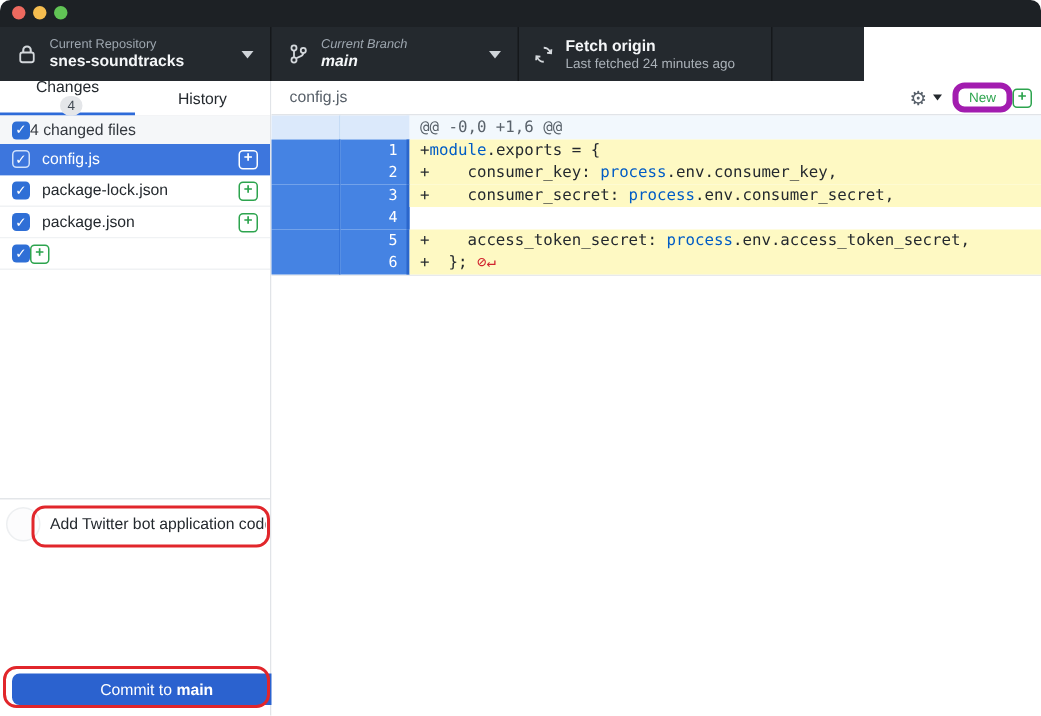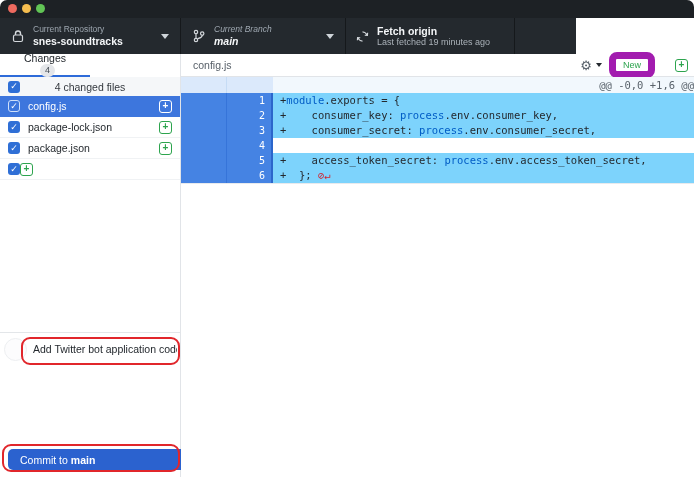--- a/index.html
+++ b/index.html
@@ -32,21 +32,21 @@
   .sidebar{position:absolute;left:0;top:54px;width:181px;height:423px;background:#fff;
     border-right:1px solid #e1e4e8;box-sizing:border-box;}
   .tabbar{position:absolute;left:0;top:0;width:180px;height:23px;border-bottom:1px solid #e1e4e8;display:flex;}
   .tab{width:90px;height:23px;display:flex;align-items:center;justify-content:center;
     font-size:10.5px;color:#24292e;box-sizing:border-box;cursor:pointer;}
   .tab.active{border-bottom:2.5px solid #2e6bd9;font-weight:normal;flex-direction:column;}
   .badge{margin-left:5px;background:#e4e6e9;color:#424a53;border-radius:8px;
     font-size:9px;padding:1px 5px;line-height:11px;}
   .select-all{position:absolute;left:0;top:23px;width:180px;height:19px;background:#f5f7f9;
     border-bottom:1px solid #e7eaed;display:flex;align-items:center;font-size:10.5px;color:#34393f;}
-  .select-all .label{flex:1;text-align:center;padding-right:20px;}
+  .select-all .label{flex:1;text-align:left;padding-right:20px;}
   .checkbox{display:inline-flex;width:12px;height:12px;background:#2f6fd6;border-radius:3px;
     margin-left:8px;align-items:center;justify-content:center;flex:none;cursor:pointer;}
   .checkbox .check{color:#fff;font-size:9px;line-height:9px;}
   #file-list{position:absolute;left:0;top:42px;width:180px;}
   .file-row{height:21px;display:flex;align-items:center;border-bottom:1px solid #f0f2f4;
     box-sizing:border-box;cursor:pointer;background:#fff;}
   .file-row .file-name{flex:1;font-size:10.5px;color:#24292e;margin-left:8px;
     white-space:nowrap;overflow:hidden;}
   .status-added{width:11px;height:11px;border:1.5px solid #2da44e;border-radius:3px;color:#2da44e;
     font-size:10px;line-height:10px;font-weight:bold;display:inline-flex;align-items:center;
@@ -64,48 +64,48 @@
     font-size:10.5px;color:#24292e;font-family:"Liberation Sans",sans-serif;padding:0 2px;background:transparent;}
   .desc-box{position:absolute;left:6px;top:35px;width:168px;height:69px;border:1px solid #d6d9dd;
     border-radius:4px;box-sizing:border-box;}
   .desc-box textarea{position:absolute;inset:0;width:100%;height:100%;border:none;outline:none;resize:none;
     font-size:10.5px;font-family:"Liberation Sans",sans-serif;color:#24292e;padding:7px 8px;box-sizing:border-box;
     border-radius:4px;}
   .desc-box textarea::placeholder{color:#9aa1a9;}
   .coauthor{position:absolute;left:7px;bottom:5px;cursor:pointer;}
   .commit-btn{position:absolute;left:8px;top:116px;width:187px;height:21px;background:#2b62cf;
     border:none;border-radius:5px;color:#fff;font-size:10.5px;font-family:"Liberation Sans",sans-serif;
-    cursor:pointer;display:flex;align-items:center;padding-left:12px;}
+    cursor:pointer;display:flex;align-items:center;justify-content:center;padding-left:12px;}
   .commit-btn b{margin-left:3px;}
 
   
   .diffpane{position:absolute;left:181px;top:54px;width:513px;height:423px;background:#fff;}
   .diff-header{position:absolute;left:0;top:0;width:513px;height:23px;border-bottom:1px solid #e1e4e8;
     display:flex;align-items:center;box-sizing:border-box;background:#fff;}
   .diff-file{font-size:10.5px;color:#586069;margin-left:12px;flex:1;}
   .diff-actions{display:flex;align-items:center;margin-right:6px;}
   .gear{font-size:13px;color:#57606a;line-height:13px;cursor:pointer;}
   .gear-caret{width:0;height:0;border-left:3.5px solid transparent;border-right:3.5px solid transparent;
     border-top:4px solid #24292e;margin-left:4px;margin-right:7px;}
-  .new-pill{border:7px solid #a21caf;color:#2da44e;font-size:9px;border-radius:8px;
-    padding:1px 7px;line-height:10px;margin-right:20px;}
+  .new-pill{border:4px solid #a21caf;color:#2da44e;font-size:9px;border-radius:8px;
+    padding:1px 7px;line-height:10px;margin-right:0;}
   .diff-actions .status-added{margin-right:0;}
 
   .diff-body{position:absolute;left:0;top:23px;width:513px;}
   .diff-row{display:flex;height:15px;line-height:15px;font-family:"DejaVu Sans Mono",monospace;font-size:10.5px;}
-  .diff-row.hunk{height:16px;line-height:16px;text-align:right;}
+  .diff-row.hunk{height:16px;line-height:16px;}
   .gcol{width:46px;box-sizing:border-box;text-align:right;padding-right:6px;font-size:10px;flex:none;}
   .hunk .gcol{background:#dbe9fb;}
   .hunk .g1{border-right:1px solid #c6dcf5;}
   .hunk .g2{border-right:2px solid #dbe9fb;}
   .hunk .code{background:#f2f8fd;color:#59626b;}
   .added .gcol{background:#4583e3;color:#fff;}
   .added .g1{border-right:1px solid #3674d9;}
   .added .g2{border-right:2px solid #2b66cb;}
-  .added .code{background:#7dd3fc;color:#24292e;}
+  .added .code{background:#fef9c3;color:#24292e;}
   .code{flex:1;padding-left:7px;white-space:pre;overflow:hidden;}
   .seg-keyword{color:#005cc5;}
   .seg-marker{color:#d1242f;}
   #diff-lines{border-bottom:1px solid #e8eaed;}
 
   
   .annotation{position:absolute;border:2.5px solid #e1262b;border-radius:9px;box-sizing:border-box;
     pointer-events:none;z-index:10;}
   .a-summary{left:21px;top:337px;width:159px;height:28px;}
   .a-button{left:2px;top:444px;width:178px;height:28px;}
@@ -153,30 +153,33 @@
       <span class="tb-caret"></span>
     </div>
     <div class="tb-sec fetch">
       <span class="tb-icon">
         <svg width="13" height="13" viewBox="0 0 16 16" fill="#d4d8dc">
             <path d="M8 3a5 5 0 0 1 4.5 2.8l-1.7-.1-.1 1.5 4 .3.3-4-1.5-.1-.1 1.2A6.5 6.5 0 0 0 8 1.5V3zM8 13a5 5 0 0 1-4.5-2.8l1.7.1.1-1.5-4-.3-.3 4 1.5.1.1-1.2A6.5 6.5 0 0 0 8 14.5V13z"></path>
           </svg>
       </span>
       <div class="tb-text">
         <div class="tb-value" style="margin-top:0;">Fetch origin</div>
-        <div class="tb-label" style="font-size:9px;color:#aab1b8;">Last fetched 19 minutes ago</div>
+        <div class="tb-label" style="font-size:9px;color:#aab1b8;">Last fetched 24 minutes ago</div>
       </div>
     </div>
   </div>
 
   <div class="sidebar">
     <div class="tabbar">
       <div class="tab active">
         <span>Changes</span>
         <span class="badge">4</span>
+      </div>
+      <div class="tab">
+        <span>History</span>
       </div>
     </div>
     <div class="select-all">
       <span class="checkbox">
           <span class="check">✓</span>
         </span>
       <span class="label">4 changed files</span>
     </div>
     <div id="file-list">
         <div class="file-row selected">

